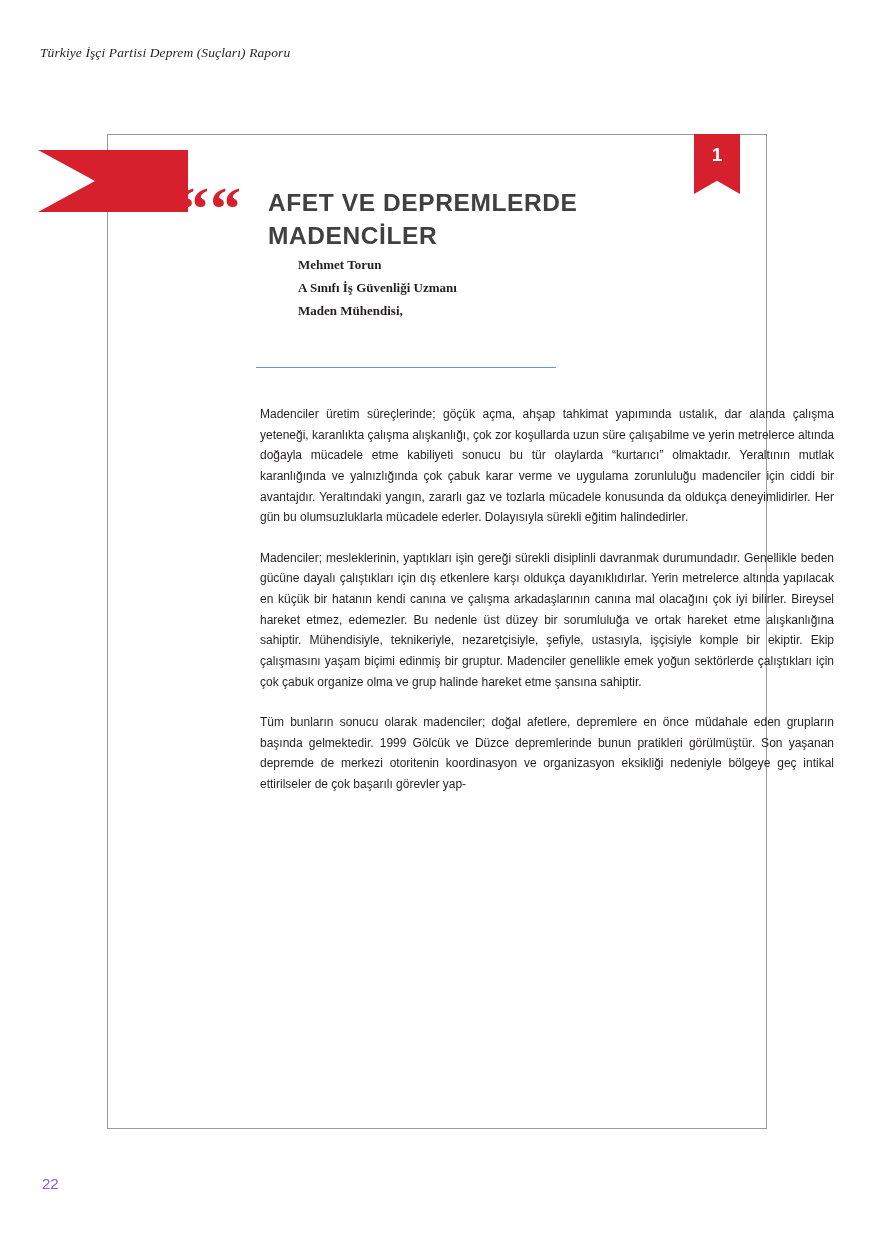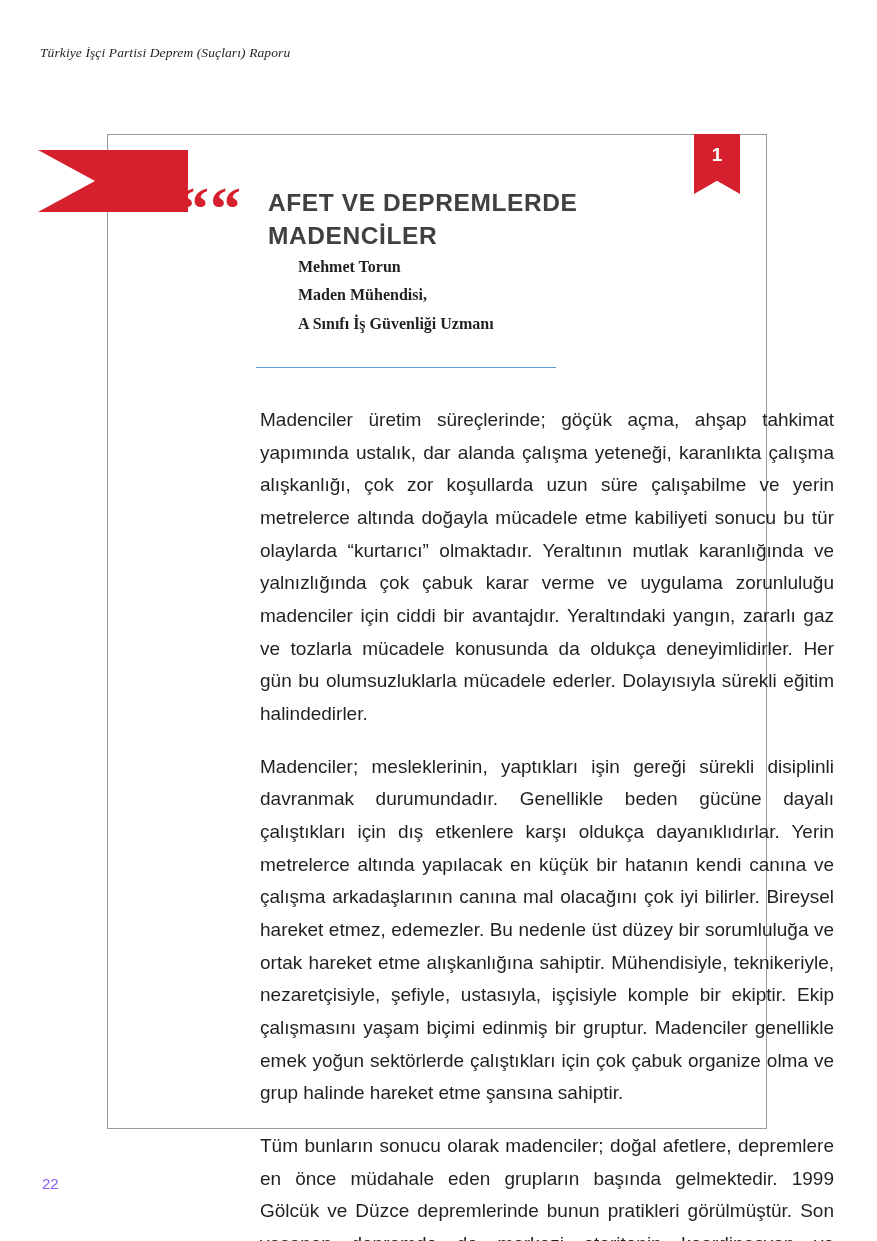--- a/index.html
+++ b/index.html
@@ -96,21 +96,21 @@
     letter-spacing: 0.6px;
   }
 
   .byline {
     position: absolute;
     left: 190px;
     top: 118px;
     width: 400px;
     font-family: "Liberation Serif", serif;
     font-weight: bold;
-    font-size: 16px;
+    font-size: 13px;
     line-height: 1.78;
     color: #231f20;
   }
 
   .rule {
     position: absolute;
     left: 148px;
     top: 232px;
     width: 300px;
     height: 1px;
@@ -119,21 +119,21 @@
 
   
   .body-col {
     position: absolute;
     left: 152px;
     top: 269px;
     width: 578px;
   }
   .body-col p {
     margin: 0 4px 20px 0;
-    font-size: 19px;
+    font-size: 12px;
     line-height: 1.72;
     text-align: justify;
     color: #231f20;
     hyphens: manual;
   }
   .body-col p:last-child {
     margin-bottom: 0;
   }
 
   
@@ -157,22 +157,22 @@
     <div class="chapter-tab">1</div>
 
     <div class="flag"></div>
 
     <div class="quote-glyph">““</div>
 
     <h1 class="title">AFET VE DEPREMLERDE MADENCİLER</h1>
 
     <div class="byline">
       <div>Mehmet Torun</div>
+      <div>A Sınıfı İş Güvenliği Uzmanı</div>
       <div>Maden Mühendisi,</div>
-      <div>A Sınıfı İş Güvenliği Uzmanı</div>
     </div>
 
     <div class="rule"></div>
 
     <div class="body-col">
       <p>Madenciler üretim süreçlerinde; göçük açma, ahşap tahkimat yapımında ustalık, dar alanda çalışma yeteneği, karanlıkta çalışma alışkanlığı, çok zor koşullarda uzun süre çalışabilme ve yerin metrelerce altında doğayla mücadele etme kabiliyeti sonucu bu tür olaylarda “kurtarıcı” olmaktadır. Yeraltının mutlak karanlığında ve yalnızlığında çok çabuk karar verme ve uygulama zorunluluğu madenciler için ciddi bir avantajdır. Yeraltındaki yangın, zararlı gaz ve tozlarla mücadele konusunda da oldukça deneyimlidirler. Her gün bu olumsuzluklarla mücadele ederler. Dolayısıyla sürekli eğitim halindedirler.</p>
       <p>Madenciler; mesleklerinin, yaptıkları işin gereği sürekli disiplinli davranmak durumundadır. Genellikle beden gücüne dayalı çalıştıkları için dış etkenlere karşı oldukça dayanıklıdırlar. Yerin metrelerce altında yapılacak en küçük bir hatanın kendi canına ve çalışma arkadaşlarının canına mal olacağını çok iyi bilirler. Bireysel hareket etmez, edemezler. Bu nedenle üst düzey bir sorumluluğa ve ortak hareket etme alışkanlığına sahiptir. Mühendisiyle, teknikeriyle, nezaretçisiyle, şefiyle, ustasıyla, işçisiyle komple bir ekiptir. Ekip çalışmasını yaşam biçimi edinmiş bir gruptur. Madenciler genellikle emek yoğun sektörlerde çalıştıkları için çok çabuk organize olma ve grup halinde hareket etme şansına sahiptir.</p>
       <p>Tüm bunların sonucu olarak madenciler; doğal afetlere, depremlere en önce müdahale eden grupların başında gelmektedir. 1999 Gölcük ve Düzce depremlerinde bunun pratikleri görülmüştür. Son yaşanan depremde de merkezi otoritenin koordinasyon ve organizasyon eksikliği nedeniyle bölgeye geç intikal ettirilseler de çok başarılı görevler yap-</p>
     </div>
 

